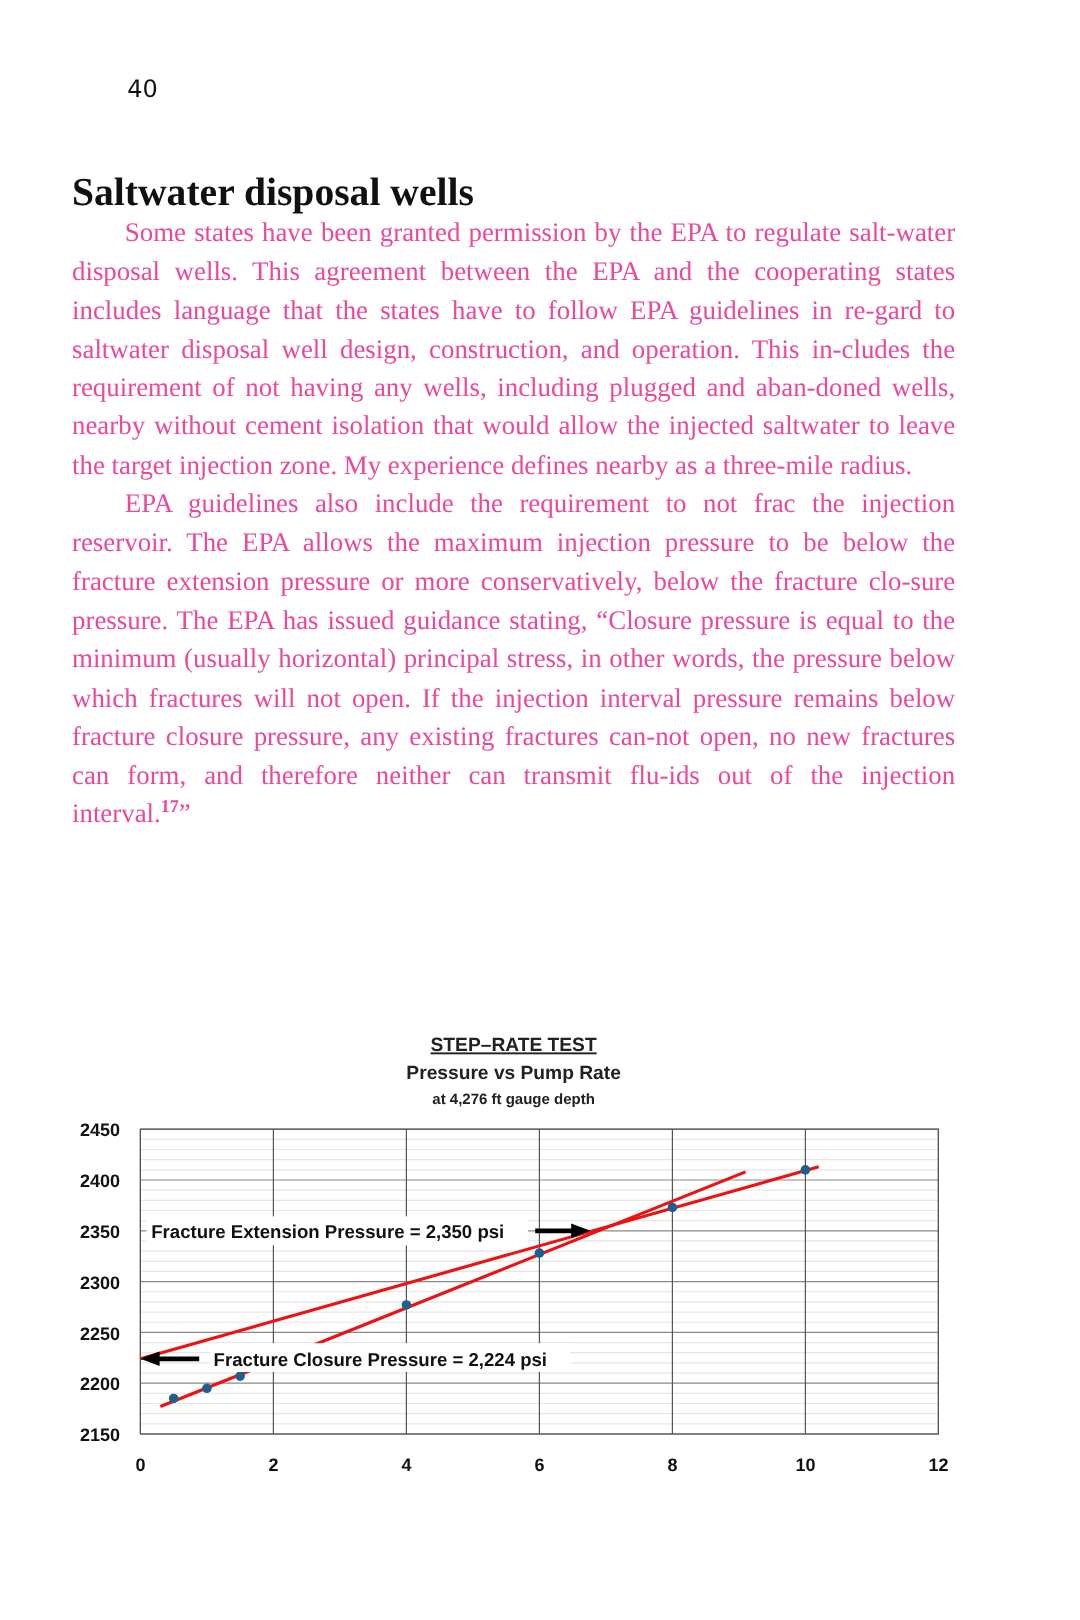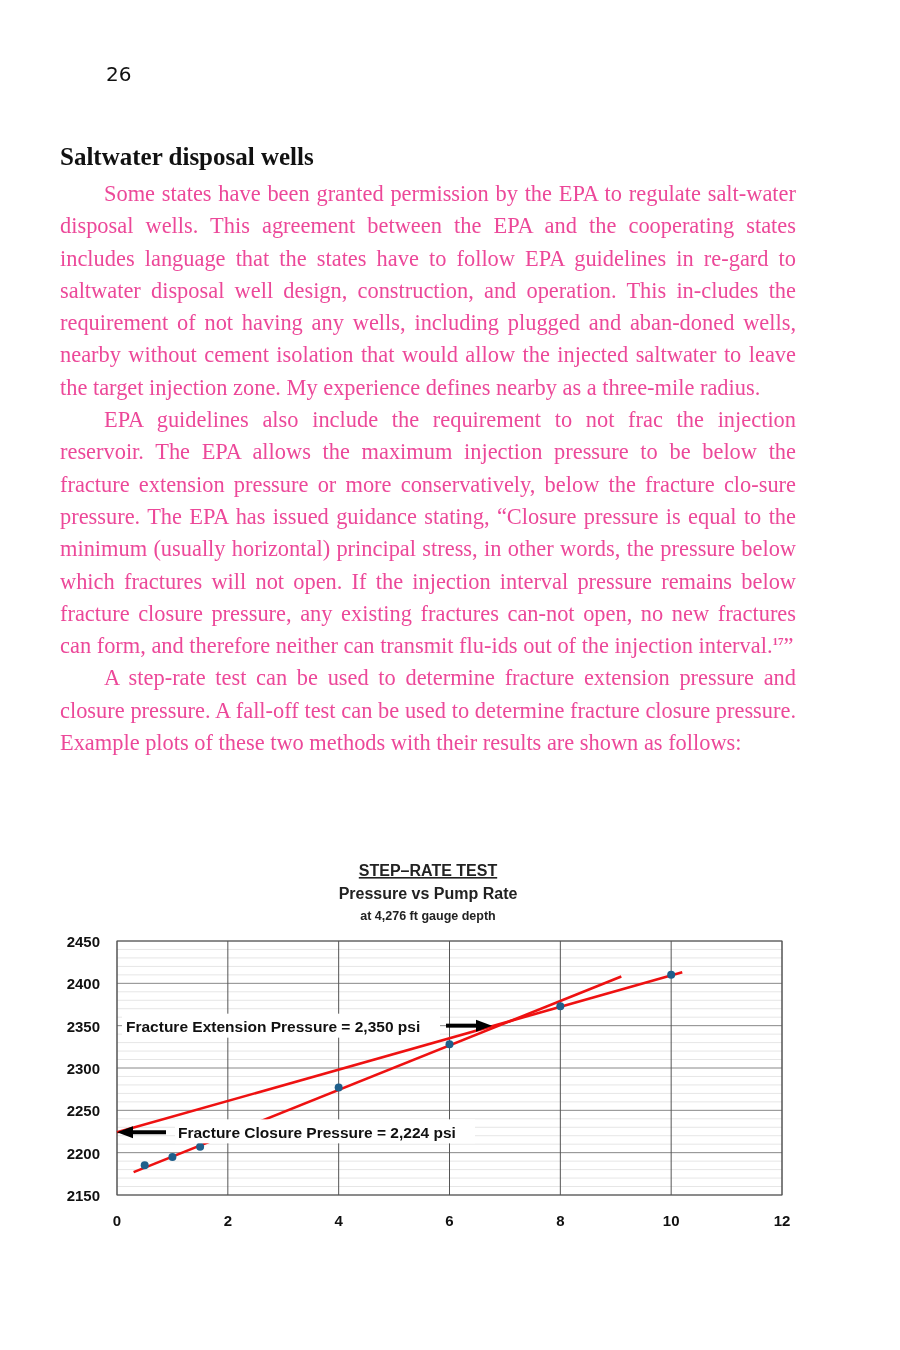--- a/index.html
+++ b/index.html
@@ -1,33 +1,32 @@
 <!DOCTYPE html>
 <html><head>
 <meta charset="utf-8">
 <style>
   html, body { margin:0; padding:0; background:#fff; }
   body { width:900px; height:1350px; position:relative; overflow:hidden; }
   .page-num { position:absolute; left:106px; top:62px; font-family:"DejaVu Sans", sans-serif; font-size:20px; color:#111; }
-  .heading { position:absolute; left:60px; top:143px; font-family:"Liberation Serif", serif; font-weight:bold; font-size:25px; color:#111; }
+  .heading { position:absolute; left:60px; top:143px; font-family:"Liberation Serif", serif; font-weight:bold; font-size:33px; color:#111; }
   .body-text { position:absolute; left:60px; top:178px; width:736px; font-family:"Liberation Serif", serif; font-size:22.4px; line-height:32.3px; color:#ec4899; text-align:justify; }
   .body-text p { margin:0; text-indent:44px; }
-  .body-text sup { font-size:11px; font-weight:bold; vertical-align:8px; line-height:0; }
+  .body-text sup { font-size:15px; font-weight:bold; vertical-align:8px; line-height:0; }
   .chart { position:absolute; left:0; top:850px; width:900px; height:400px; }
   .chart text { font-family:"Liberation Sans", sans-serif; font-weight:bold; }
 </style>
 </head>
 <body>
 
-<div class="page-num">26</div>
+<div class="page-num">40</div>
 <div class="heading">Saltwater disposal wells</div>
 <div class="body-text">
   <p>Some states have been granted permission by the EPA to regulate salt-water disposal wells. This agreement between the EPA and the cooperating states includes language that the states have to follow EPA guidelines in re-gard to saltwater disposal well design, construction, and operation. This in-cludes the requirement of not having any wells, including plugged and aban-doned wells, nearby without cement isolation that would allow the injected saltwater to leave the target injection zone. My experience defines nearby as a three-mile radius.</p>
   <p><span>EPA guidelines also include the requirement to not frac the injection reservoir. The EPA allows the maximum injection pressure to be below the fracture extension pressure or more conservatively, below the fracture clo-sure pressure. The EPA has issued guidance stating, “Closure pressure is equal to the minimum (usually horizontal) principal stress, in other words, the pressure below which fractures will not open. If the injection interval pressure remains below fracture closure pressure, any existing fractures can-not open, no new fractures can form, and therefore neither can transmit flu-ids out of the injection interval.</span><sup>17</sup><span>”</span></p>
-  <p>A step-rate test can be used to determine fracture extension pressure and closure pressure. A fall-off test can be used to determine fracture closure pressure. Example plots of these two methods with their results are shown as follows:</p>
 </div>
 
 <svg class="chart" viewBox="0 850 900 400">
   <text x="428" y="876" text-anchor="middle" font-size="16" text-decoration="underline" fill="#222">STEP–RATE TEST</text>
   <text x="428" y="899" text-anchor="middle" font-size="16" fill="#222">Pressure vs Pump Rate</text>
   <text x="428" y="920" text-anchor="middle" font-size="12.5" fill="#222">at 4,276 ft gauge depth</text>
   <g id="grid-minor">
       <line x1="117" x2="782" y1="1186.5333333333333" y2="1186.5333333333333" stroke="#e6e6e6" stroke-width="1"></line>
       <line x1="117" x2="782" y1="1178.0666666666666" y2="1178.0666666666666" stroke="#e6e6e6" stroke-width="1"></line>
       <line x1="117" x2="782" y1="1169.6" y2="1169.6" stroke="#e6e6e6" stroke-width="1"></line>

